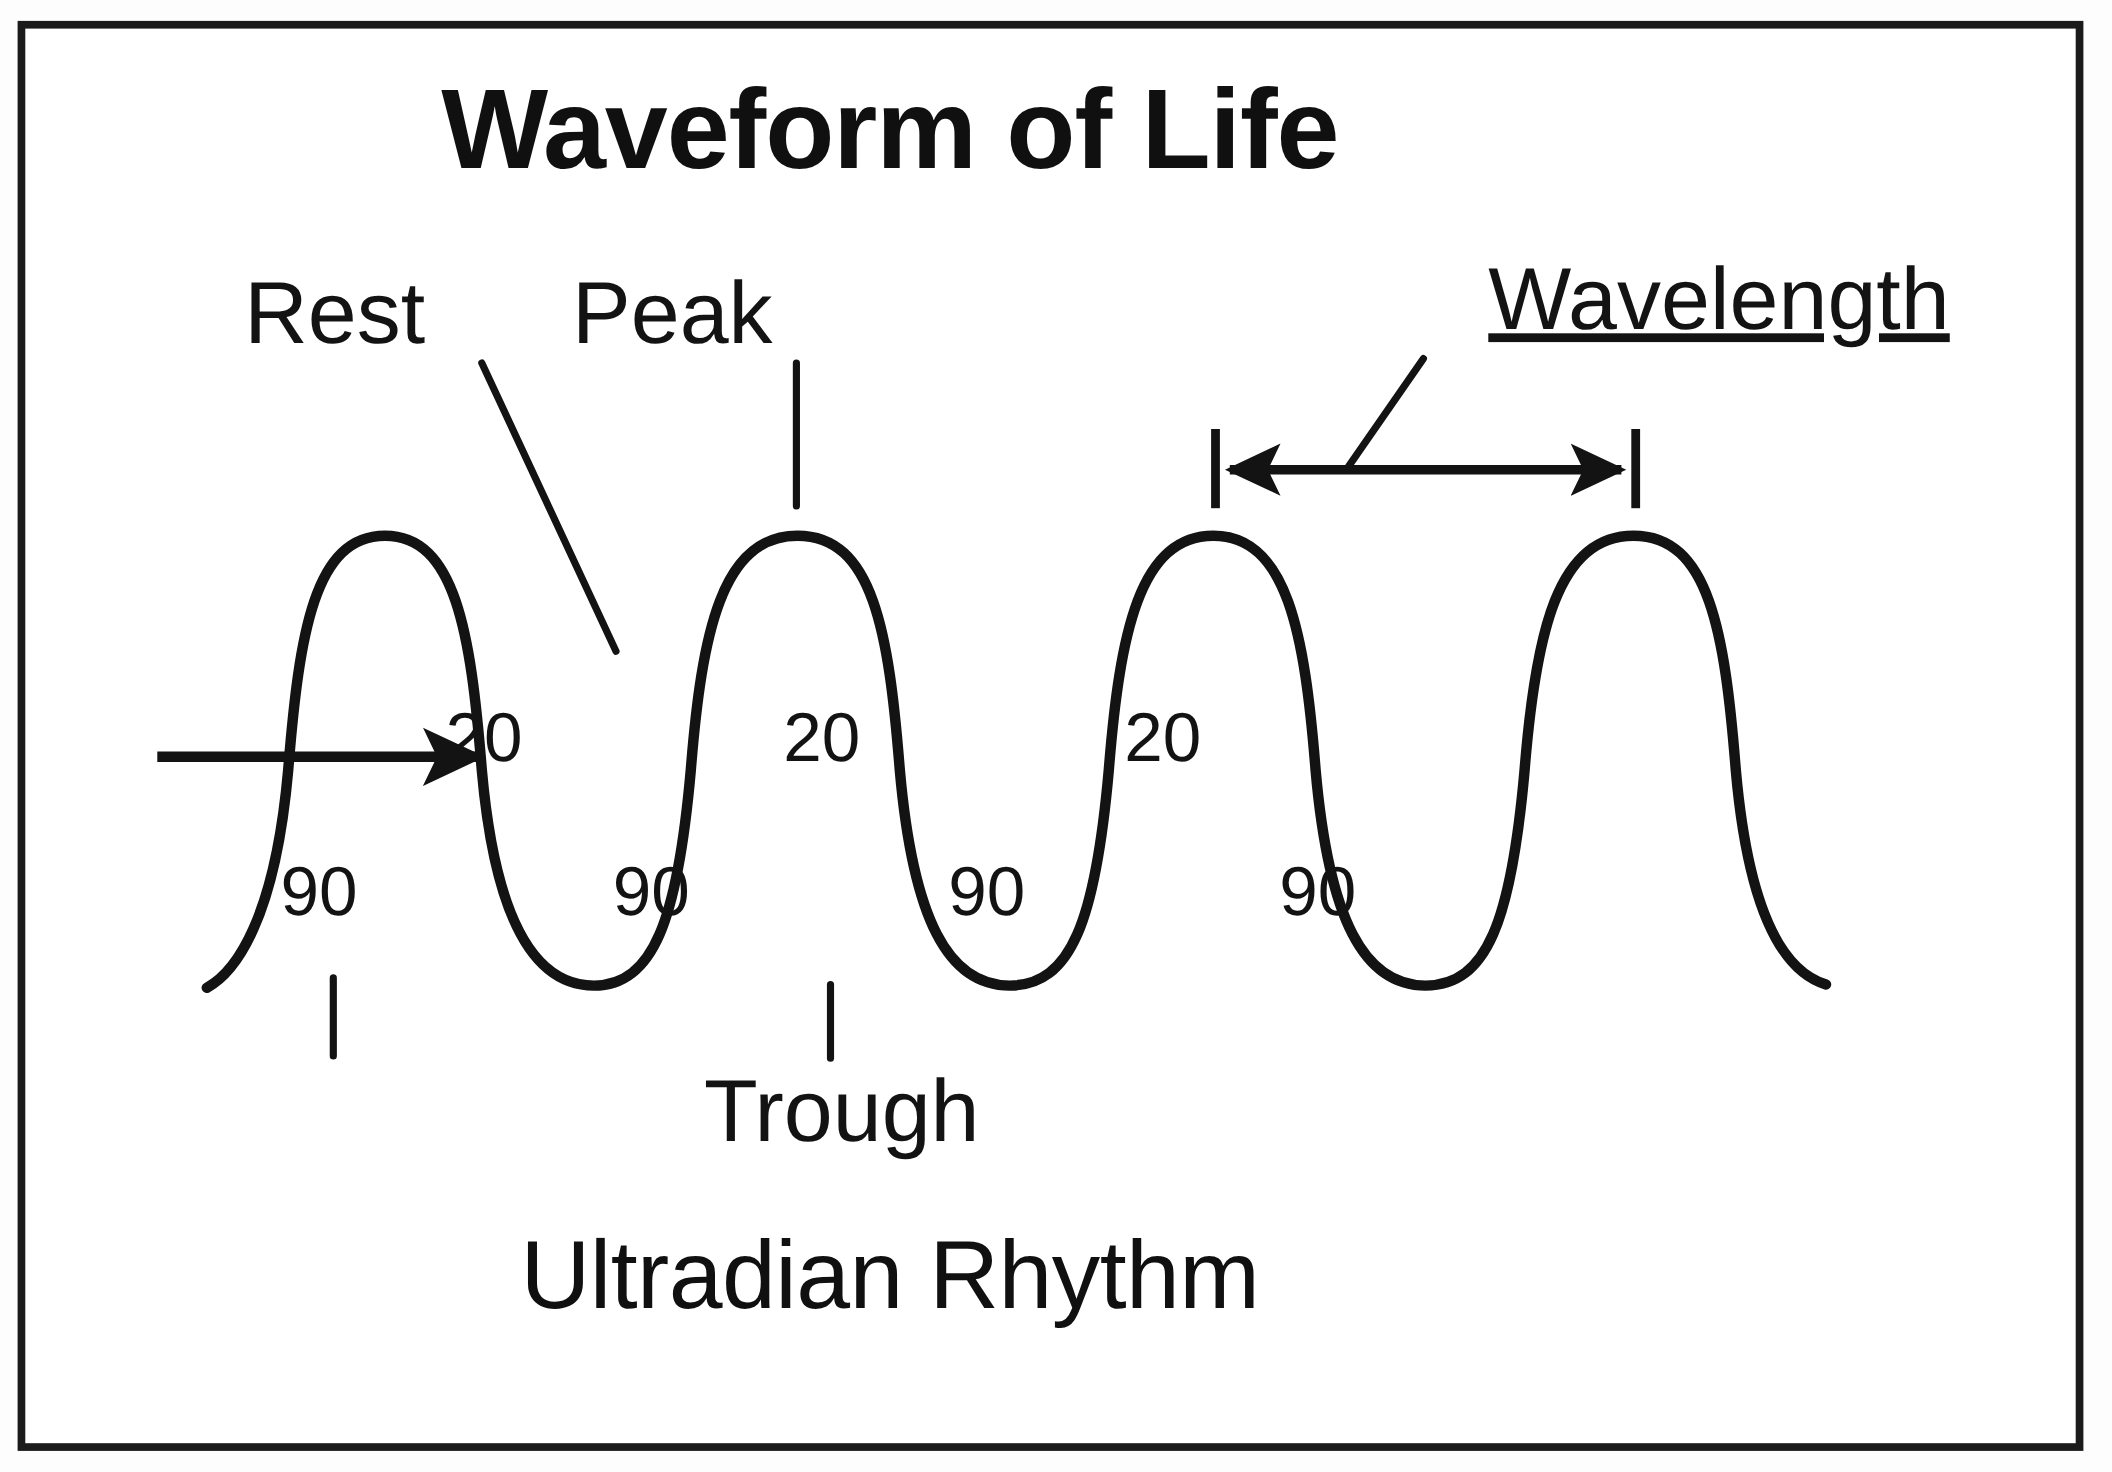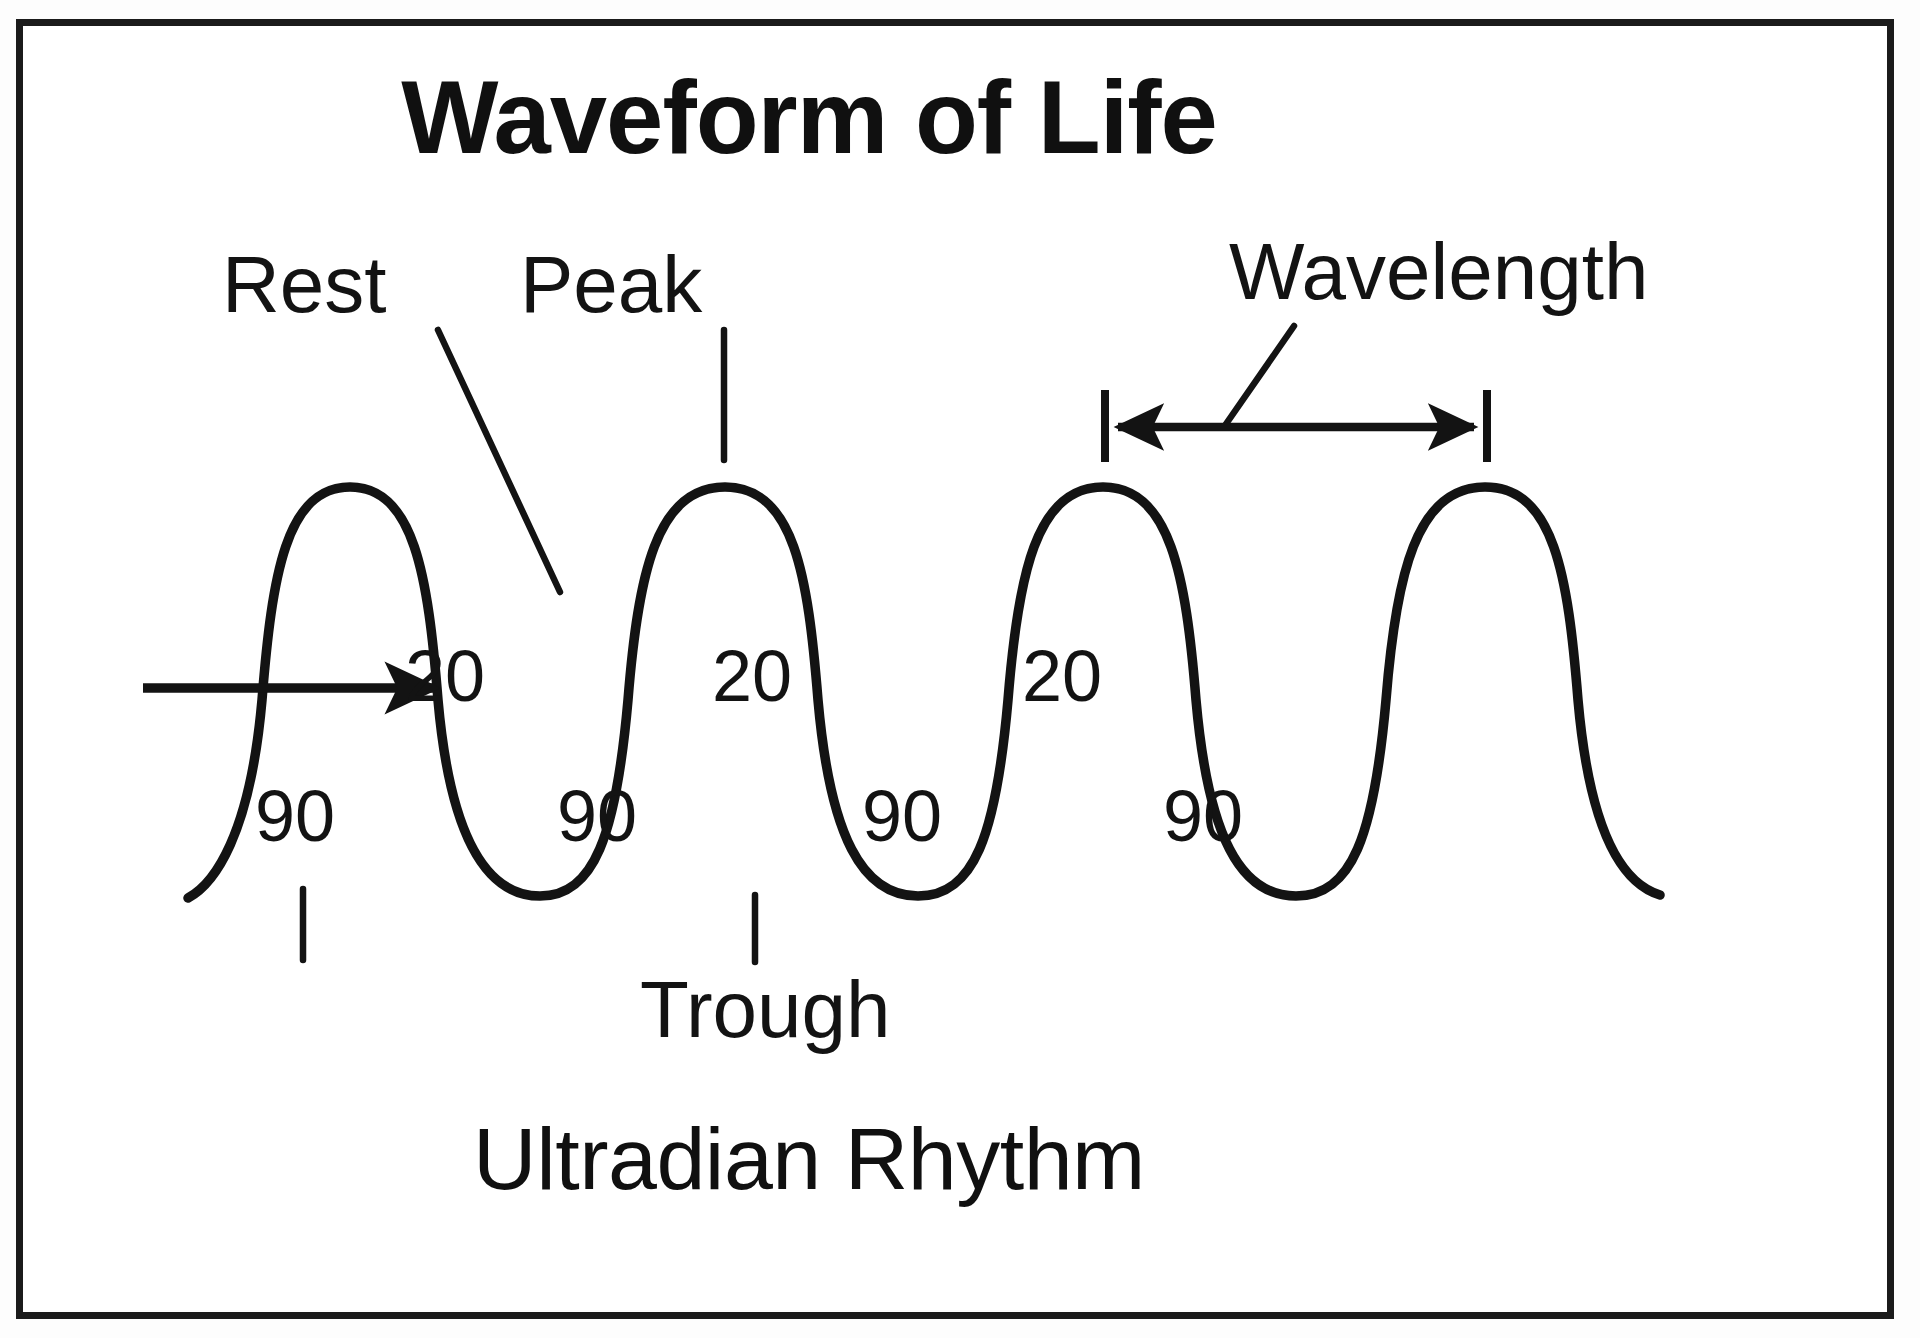--- a/index.html
+++ b/index.html
@@ -24,27 +24,27 @@
     position:absolute;left:0;top:1115px;width:100%;text-align:center;
     font-size:88px;font-weight:normal;letter-spacing:-0.5px;line-height:1;
     color:#101010;
   }
 
   .lbl{
     position:absolute;font-size:80px;line-height:1;color:#131313;
     white-space:nowrap;font-weight:normal;
   }
   .num{
-    position:absolute;font-size:72px;line-height:1;color:#131313;
+    position:absolute;font-size:63px;line-height:1;color:#131313;
     white-space:nowrap;font-weight:normal;
   }
 
   .lbl-rest{left:222px;top:245px;}
   .lbl-peak{left:520px;top:245px;}
-  .lbl-wavelength{left:1229px;top:232px;}
+  .lbl-wavelength{left:1353px;top:232px;text-decoration:underline;}
   .lbl-activity{left:180px;top:970px;}
   .lbl-trough{left:640px;top:970px;}
 
   .n20-1{left:405px;top:640px;}
   .n20-2{left:712px;top:640px;}
   .n20-3{left:1022px;top:640px;}
 
   .n90-1{left:255px;top:780px;}
   .n90-2{left:557px;top:780px;}
   .n90-3{left:862px;top:780px;}

